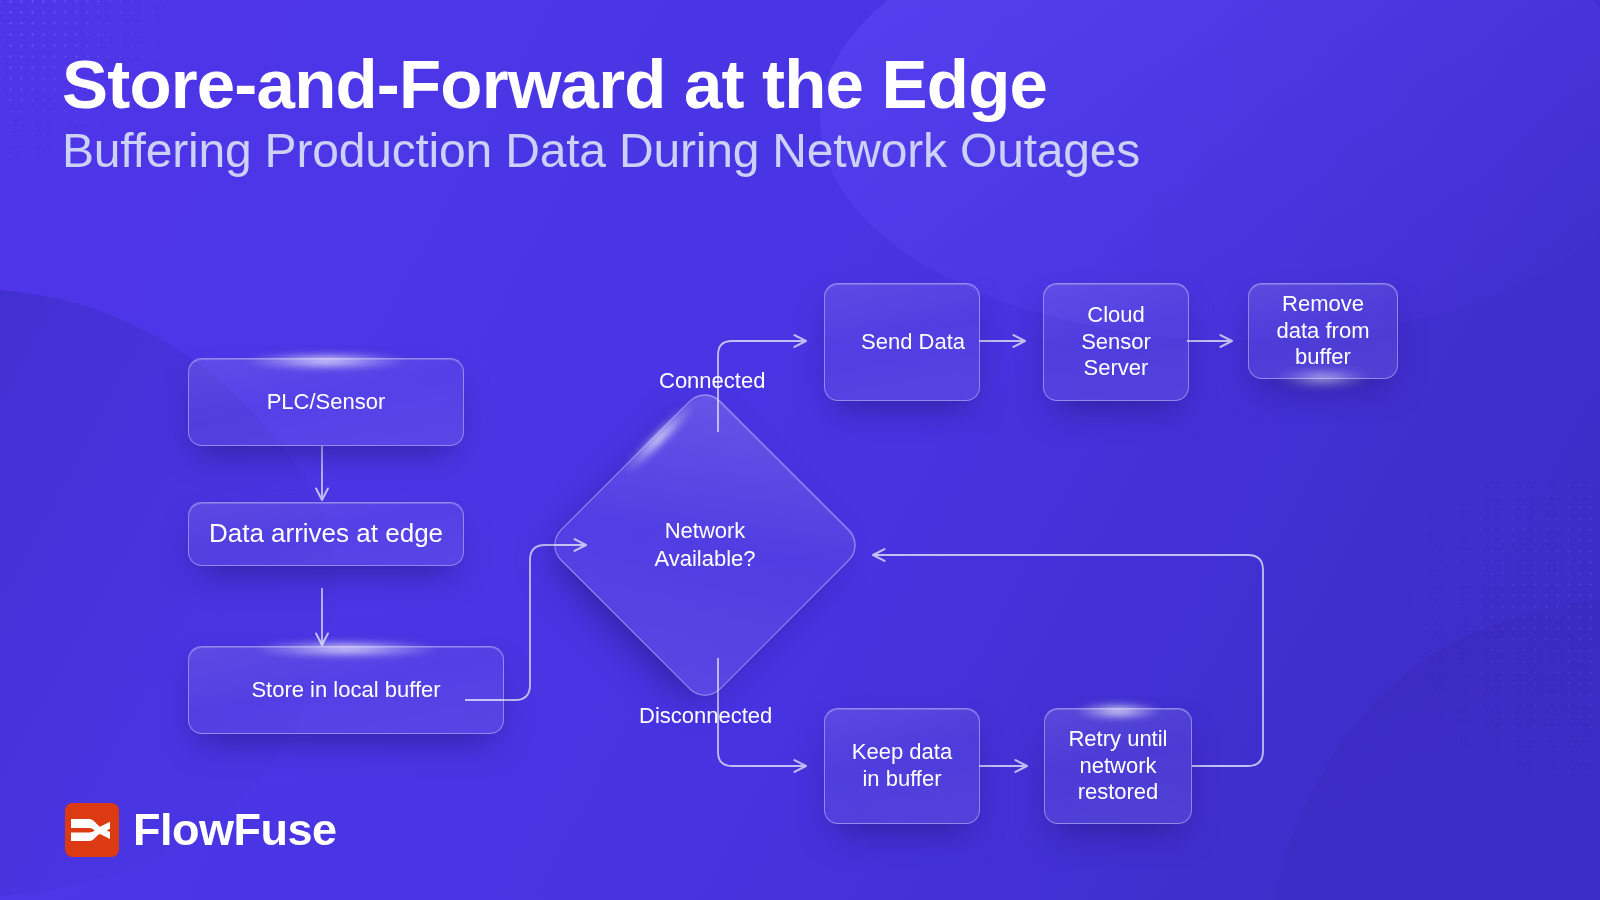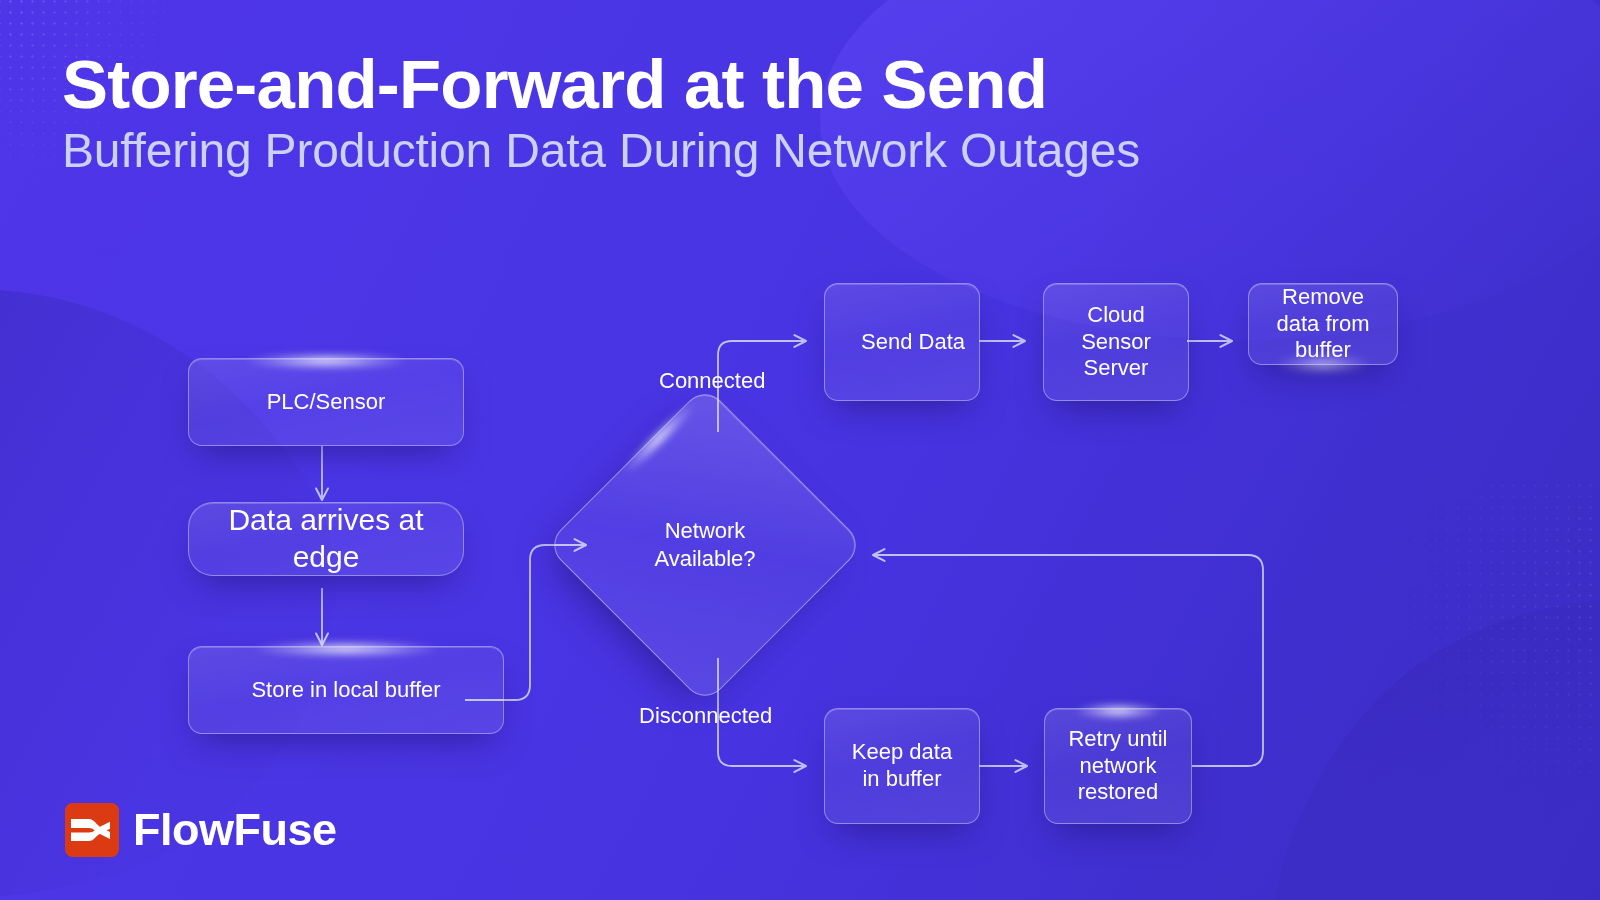--- a/index.html
+++ b/index.html
@@ -226,21 +226,21 @@
     </defs>
     <path d="M0,290 C130,300 230,370 300,470 C370,570 330,700 250,790 C180,866 80,890 0,896 Z" fill="url(#waveL)"></path>
     <path d="M1600,600 C1460,615 1380,680 1330,760 C1295,818 1280,865 1275,900 L1600,900 Z" fill="url(#waveR)"></path>
     <ellipse cx="1240" cy="120" rx="420" ry="220" fill="url(#glowTop)"></ellipse>
   </svg>
 
   <div class="dot-field dot-tl"></div>
   <div class="dot-field dot-br"></div>
 
   <div class="title-block">
-    <div class="main-title">Store-and-Forward at the Send</div>
+    <div class="main-title">Store-and-Forward at the Edge</div>
     <div class="sub-title">Buffering Production Data During Network Outages</div>
   </div>
 
   <div id="flow">
 
     <svg class="connectors" viewBox="0 0 1600 900">
       <defs>
         <marker id="arw" markerWidth="9" markerHeight="9" refX="7.4" refY="4.5" orient="auto" markerUnits="strokeWidth">
           <path d="M1,1.2 L7.4,4.5 L1,7.8" fill="none" stroke="#cdd1f6" stroke-width="1.1" stroke-linecap="round" stroke-linejoin="round"></path>
         </marker>
@@ -264,21 +264,21 @@
         <path d="M979,766 L1027,766"></path>
 
         <path d="M1192,766 L1248,766 Q1263,766 1263,751 L1263,570 Q1263,555 1248,555 L873,555"></path>
       </g>
     </svg>
 
     <div class="node glow-top" style="left:188px; top:358px; width:276px; height:88px; font-size:22px;text-align:center;">
       <span class="ntext">PLC/Sensor</span>
     </div>
 
-    <div class="node" style="left:188px; top:502px; width:276px; height:74px; font-size:30px;border-radius:25px;">
+    <div class="node" style="left:188px; top:502px; width:276px; height:64px; font-size:26px;">
       <span class="ntext">Data arrives at edge</span>
     </div>
 
     <div class="node glow-top" style="left:188px; top:646px; width:316px; height:88px; font-size:22px;">
       <span class="ntext">Store in local buffer</span>
     </div>
 
     <div class="diamond">
       <div class="shape"></div>
       <div class="dlabel">
@@ -295,21 +295,21 @@
     </div>
 
     <div class="node" style="left:1043px; top:283px; width:146px; height:118px; font-size:22px;">
       <span>
         <span class="ntext">Cloud</span>
         <span class="ntext">Sensor</span>
         <span class="ntext">Server</span>
       </span>
     </div>
 
-    <div class="node glow-bottom" style="left:1248px; top:283px; width:150px; height:82px; font-size:22px;">
+    <div class="node glow-bottom" style="left:1248px; top:283px; width:150px; height:96px; font-size:22px;">
       <span>
         <span class="ntext">Remove</span>
         <span class="ntext">data from</span>
         <span class="ntext">buffer</span>
       </span>
     </div>
 
     <div class="node" style="left:824px; top:708px; width:156px; height:116px; font-size:22px;">
       <span>
         <span class="ntext">Keep data</span>

